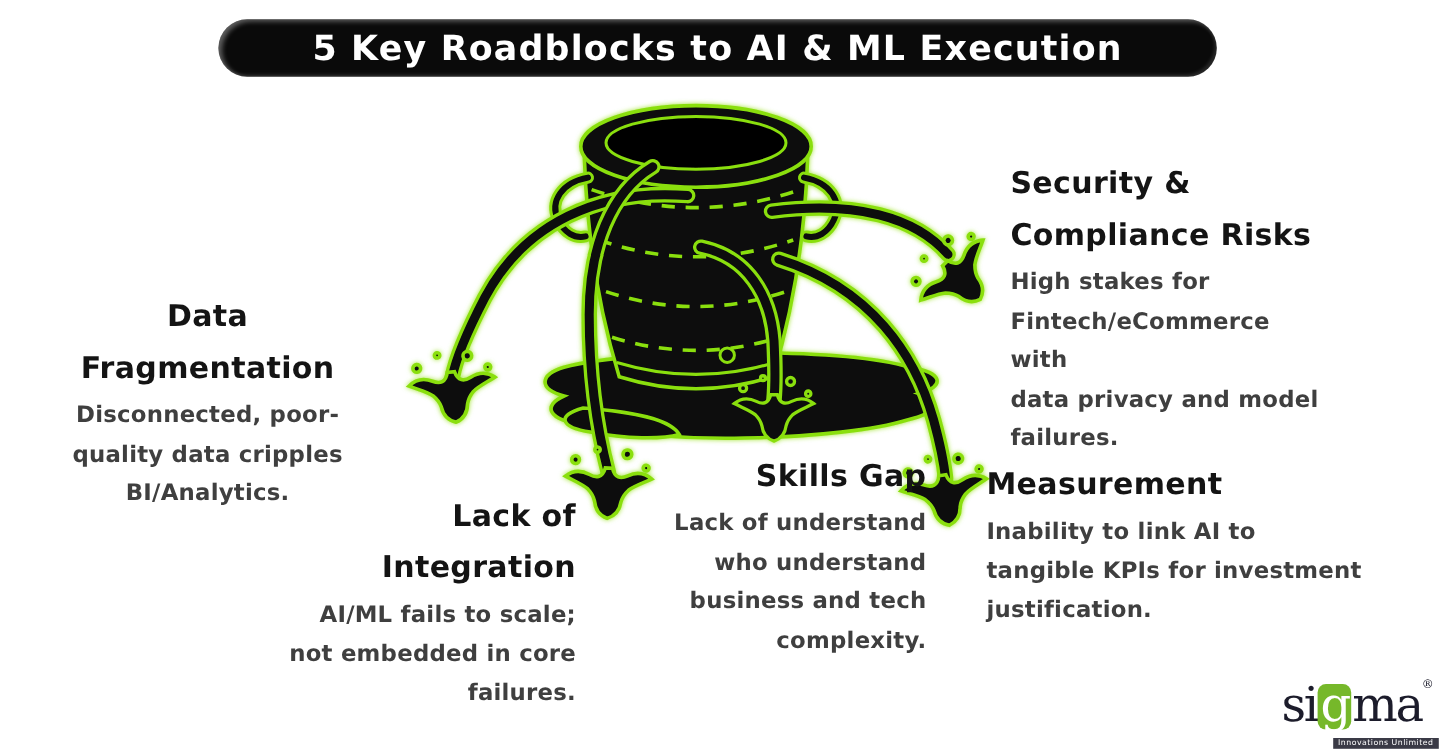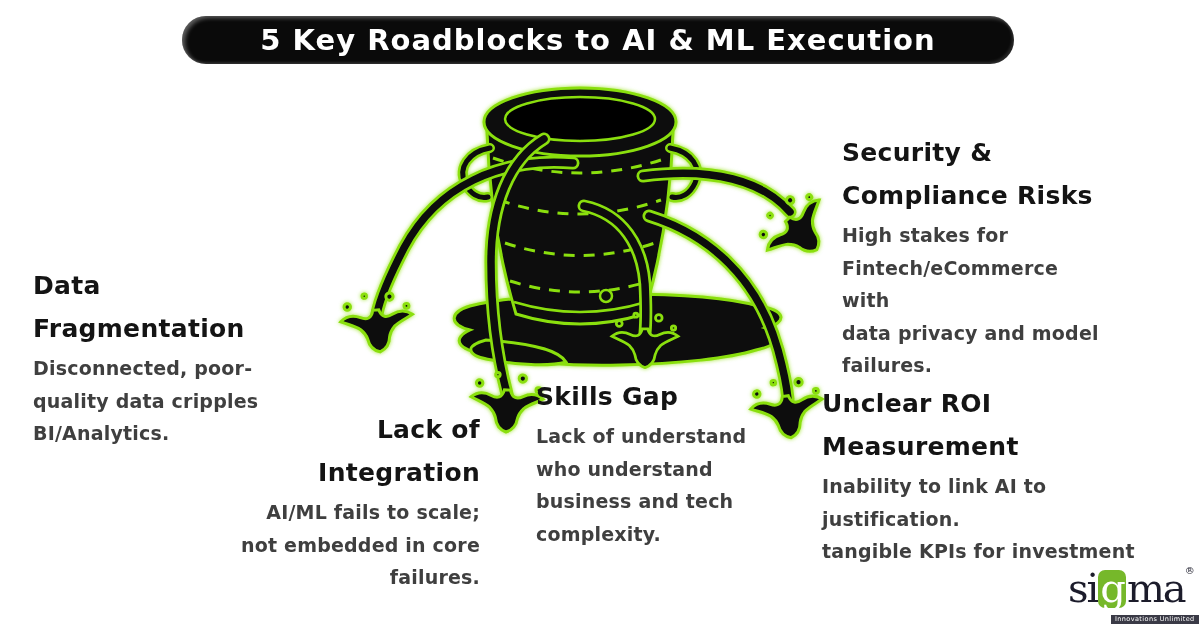--- a/index.html
+++ b/index.html
@@ -18,23 +18,23 @@
   .title-banner span{
     color:#ffffff;font-size:29px;font-weight:700;letter-spacing:1px;white-space:nowrap;
   }
   
   .illustration{position:absolute;left:0;top:0;width:1200px;height:627px;}
   
   .rb{position:absolute;}
   .rb-heading{font-size:25px;font-weight:700;color:#141414;line-height:43px;letter-spacing:0.3px;}
   .rb-body{font-size:19px;font-weight:700;color:#3f3f3f;line-height:32.5px;margin-top:2px;letter-spacing:0.2px;}
   .rb-security {left:842px;top:131px;width:270px;text-align:left;}
-  .rb-datafrag {right:887px;top:264px;width:280px;text-align:left;}
+  .rb-datafrag {right:887px;top:242px;width:280px;text-align:center;}
   .rb-lackint  {right:720px;top:408px;width:280px;text-align:right;}
-  .rb-skills   {left:536px;top:375px;width:220px;text-align:left;}
+  .rb-skills   {left:552px;top:375px;width:220px;text-align:right;}
   .rb-roi      {left:822px;top:382px;width:320px;text-align:left;}
   
   .logo{position:absolute;left:1068px;top:566px;width:125px;
         font-family:"DejaVu Serif", serif;color:#1c1c2b;line-height:1;}
   .logo-word{font-size:40px;letter-spacing:-2px;white-space:nowrap;}
   .logo-g{
     display:inline-block;background:#76B82A;color:#ffffff;border-radius:7px;
     padding:0 2px 2px 2px;margin:0 1px;line-height:0.9;
   }
   .logo-reg{font-size:10px;vertical-align:28px;letter-spacing:0;}
@@ -180,26 +180,25 @@
   <div class="rb-body">
     <div>Lack of understand</div>
     <div>who understand</div>
     <div>business and tech</div>
     <div>complexity.</div>
   </div>
 </div>
 
 <div class="rb rb-roi">
   <div class="rb-heading">
-    <div>Unclear ROI</div>
     <div>Measurement</div>
   </div>
   <div class="rb-body">
     <div>Inability to link AI to</div>
+    <div>tangible KPIs for investment</div>
     <div>justification.</div>
-    <div>tangible KPIs for investment</div>
   </div>
 </div>
 
 <div class="logo">
   <div class="logo-word"><span>si</span><span class="logo-g">g</span><span>ma</span><span class="logo-reg">®</span></div>
   <div class="logo-tagline">Innovations Unlimited</div>
 </div>
 
 </body></html>

